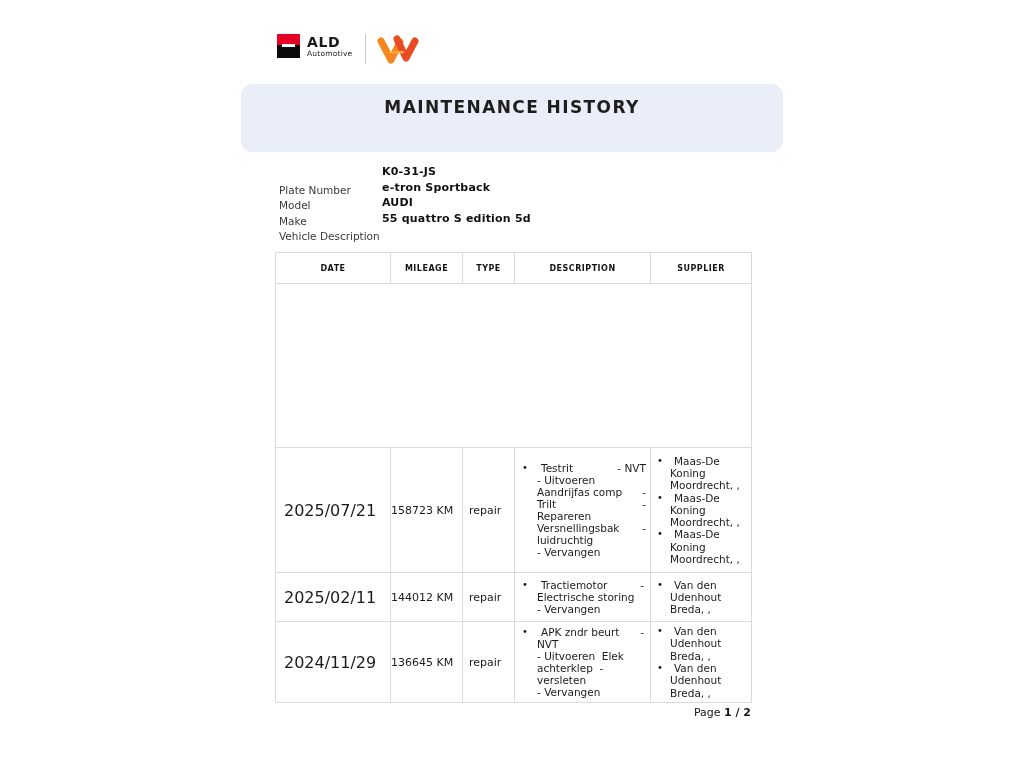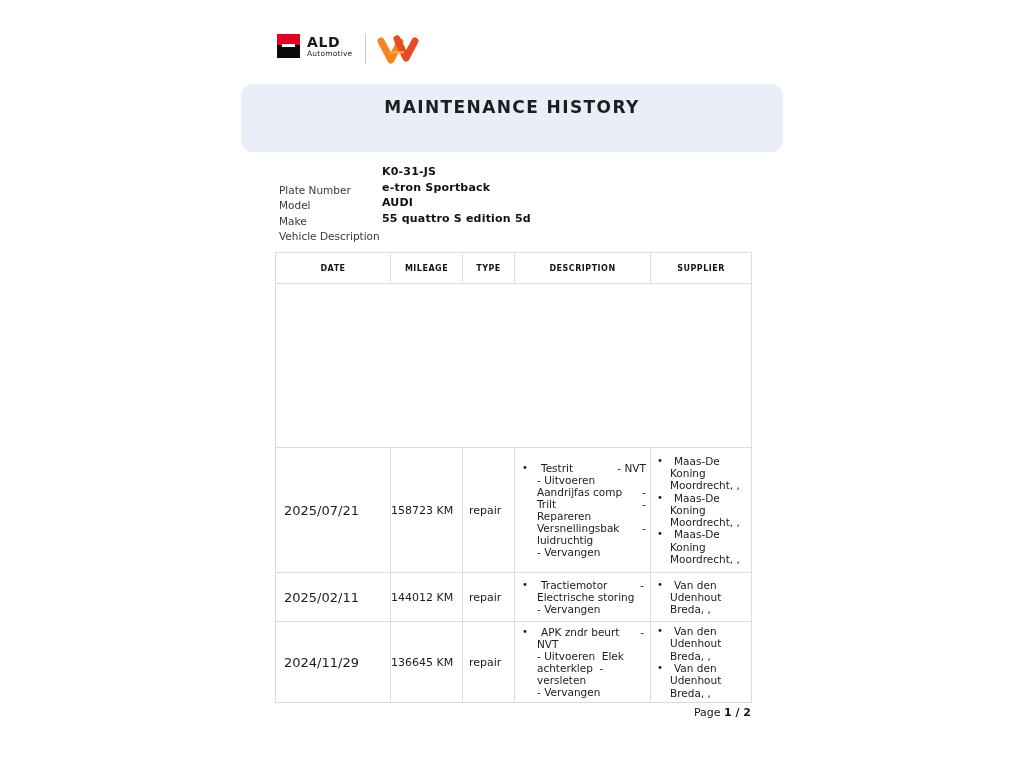--- a/index.html
+++ b/index.html
@@ -28,21 +28,21 @@
   .vehicle-row{display:flex;height:15.5px;align-items:center;}
   .vehicle-label{width:103px;font-size:10.5px;color:#3a3a3a;margin-top:36px;}
   .vehicle-value{font-size:11px;font-weight:bold;color:#101010;letter-spacing:.2px;}
   
   .table-wrap{position:absolute;left:275px;top:252px;width:476px;}
   table{border-collapse:collapse;width:476px;table-layout:fixed;}
   td,th{border:1px solid #d7dcde;padding:0;overflow:hidden;}
   th{height:30px;font-size:8px;font-weight:bold;letter-spacing:.5px;color:#141414;text-align:center;}
   tr.spacer td{height:163px;}
   td{vertical-align:middle;}
-  td.c-date{font-size:13px;padding-left:8px;}
+  td.c-date{font-size:16px;padding-left:8px;}
   td.c-mileage{font-size:11px;padding-left:0;}
   td.c-type{font-size:11px;padding-left:6px;}
   td.c-desc{padding:4px 6px 4px 7px;font-size:10.5px;}
   td.c-sup{padding:3px 4px 3px 6px;font-size:10.5px;}
   .bullet-item{display:flex;align-items:flex-start;}
   .bullet-glyph{flex:0 0 15px;font-size:10px;line-height:12px;}
   .c-sup .bullet-glyph{flex:0 0 13px;}
   .bullet-content{flex:1 1 auto;line-height:12px;}
   .c-sup .bullet-content{line-height:12.3px;}
   .dline{display:flex;justify-content:space-between;white-space:pre;line-height:12px;gap:20px;}

